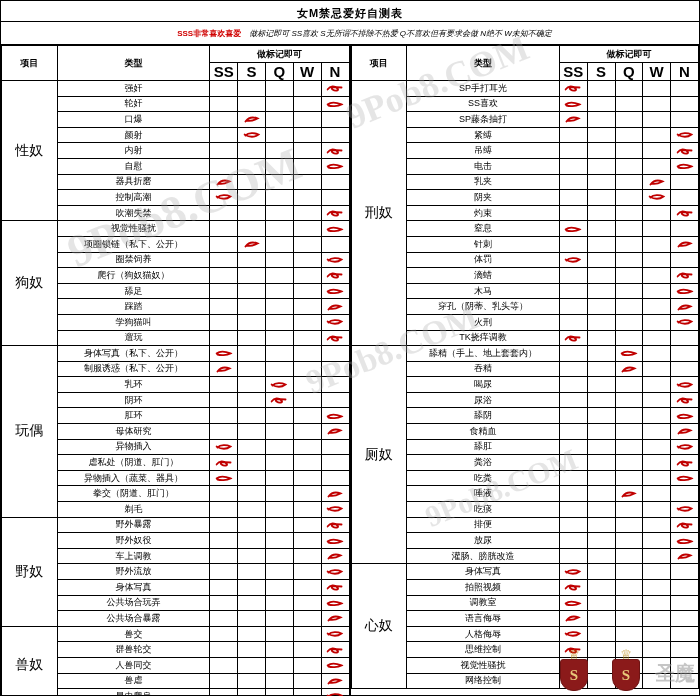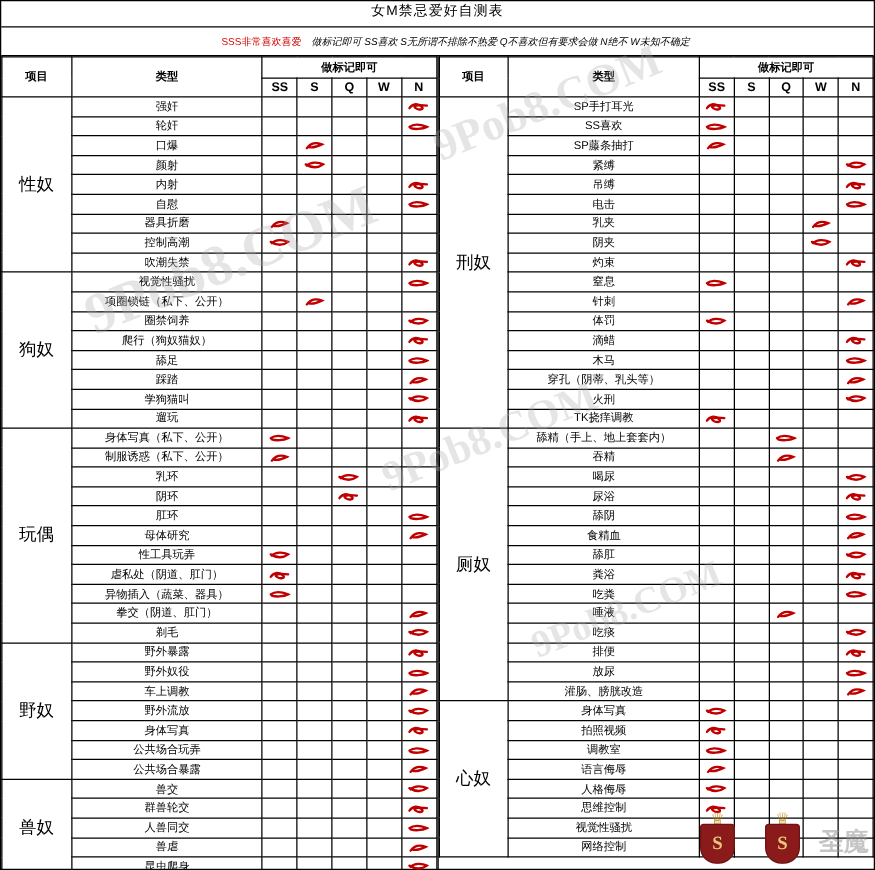--- a/index.html
+++ b/index.html
@@ -28,47 +28,47 @@
     z-index:5;
   }
   .wm1{left:60px;top:180px;font-size:46px;}
   .wm2{left:340px;top:60px;font-size:36px;}
   .wm3{left:300px;top:330px;font-size:34px;}
   .wm4{left:420px;top:470px;font-size:30px;}
 
   
   .title-bar{
     height:20px;border-bottom:1px solid #000;
-    display:flex;align-items:flex-start;justify-content:center;
-    font-weight:normal;font-size:11px;letter-spacing:1px;
+    display:flex;align-items:flex-end;justify-content:center;
+    font-weight:bold;font-size:11px;letter-spacing:1px;
   }
   .legend-bar{
     height:22px;border-bottom:1px solid #000;
     display:flex;align-items:center;justify-content:center;
     font-size:8px;
   }
-  .legend-red{color:#d00000;font-weight:normal;margin-right:8px;margin-left:29px;}
+  .legend-red{color:#d00000;font-weight:bold;margin-right:8px;margin-left:29px;}
   .legend-txt{color:#000;font-style:italic;}
 
   
   .cols{display:flex;width:100%;}
   .col{width:50%;}
   .col.left{border-right:1px solid #000;}
   table{border-collapse:collapse;width:100%;table-layout:fixed;}
   td,th{
     border:1px solid #000;
     font-size:9px;
     padding:0;
     height:14.6px;
     text-align:center;
     vertical-align:middle;
     overflow:hidden;
   }
   .hdr td{height:16px;font-weight:bold;font-size:9px;}
-  .sub td{height:14px;font-weight:bold;font-size:10px;}
+  .sub td{height:14px;font-weight:bold;font-size:15px;}
   .cat{font-weight:normal;font-size:14px;}
   .item{font-size:9px;}
   .mark-head{font-size:8px;font-weight:bold;text-align:center;}
   .w-cat{width:40px;}
   .w-item{width:110px;}
   .w-m{width:20px;}
   .mark-cell{position:relative;}
   
   .sc{
     position:absolute;
@@ -469,21 +469,21 @@
               <td class="mark-cell"></td>
               <td class="mark-cell">
                 <span class="sc">
                   <svg width="17" height="8" viewBox="0 0 17 8">
                     <path d="M2,6 C5,2 9,1 14,3 C10,5 6,6 3,5" fill="none" stroke="#c00000" stroke-width="1.9" stroke-linecap="round"></path>
                   </svg>
                 </span>
               </td>
             </tr>
             <tr>
-              <td class="item">性工具玩弄</td>
+              <td class="item">异物插入</td>
               <td class="mark-cell">
                 <span class="sc">
                   <svg width="17" height="8" viewBox="0 0 17 8">
                     <path d="M1,3 C6,6 11,6 15,3 C11,1 5,1 2,4" fill="none" stroke="#c00000" stroke-width="1.9" stroke-linecap="round"></path>
                   </svg>
                 </span>
               </td>
               <td class="mark-cell"></td>
               <td class="mark-cell"></td>
               <td class="mark-cell"></td>

